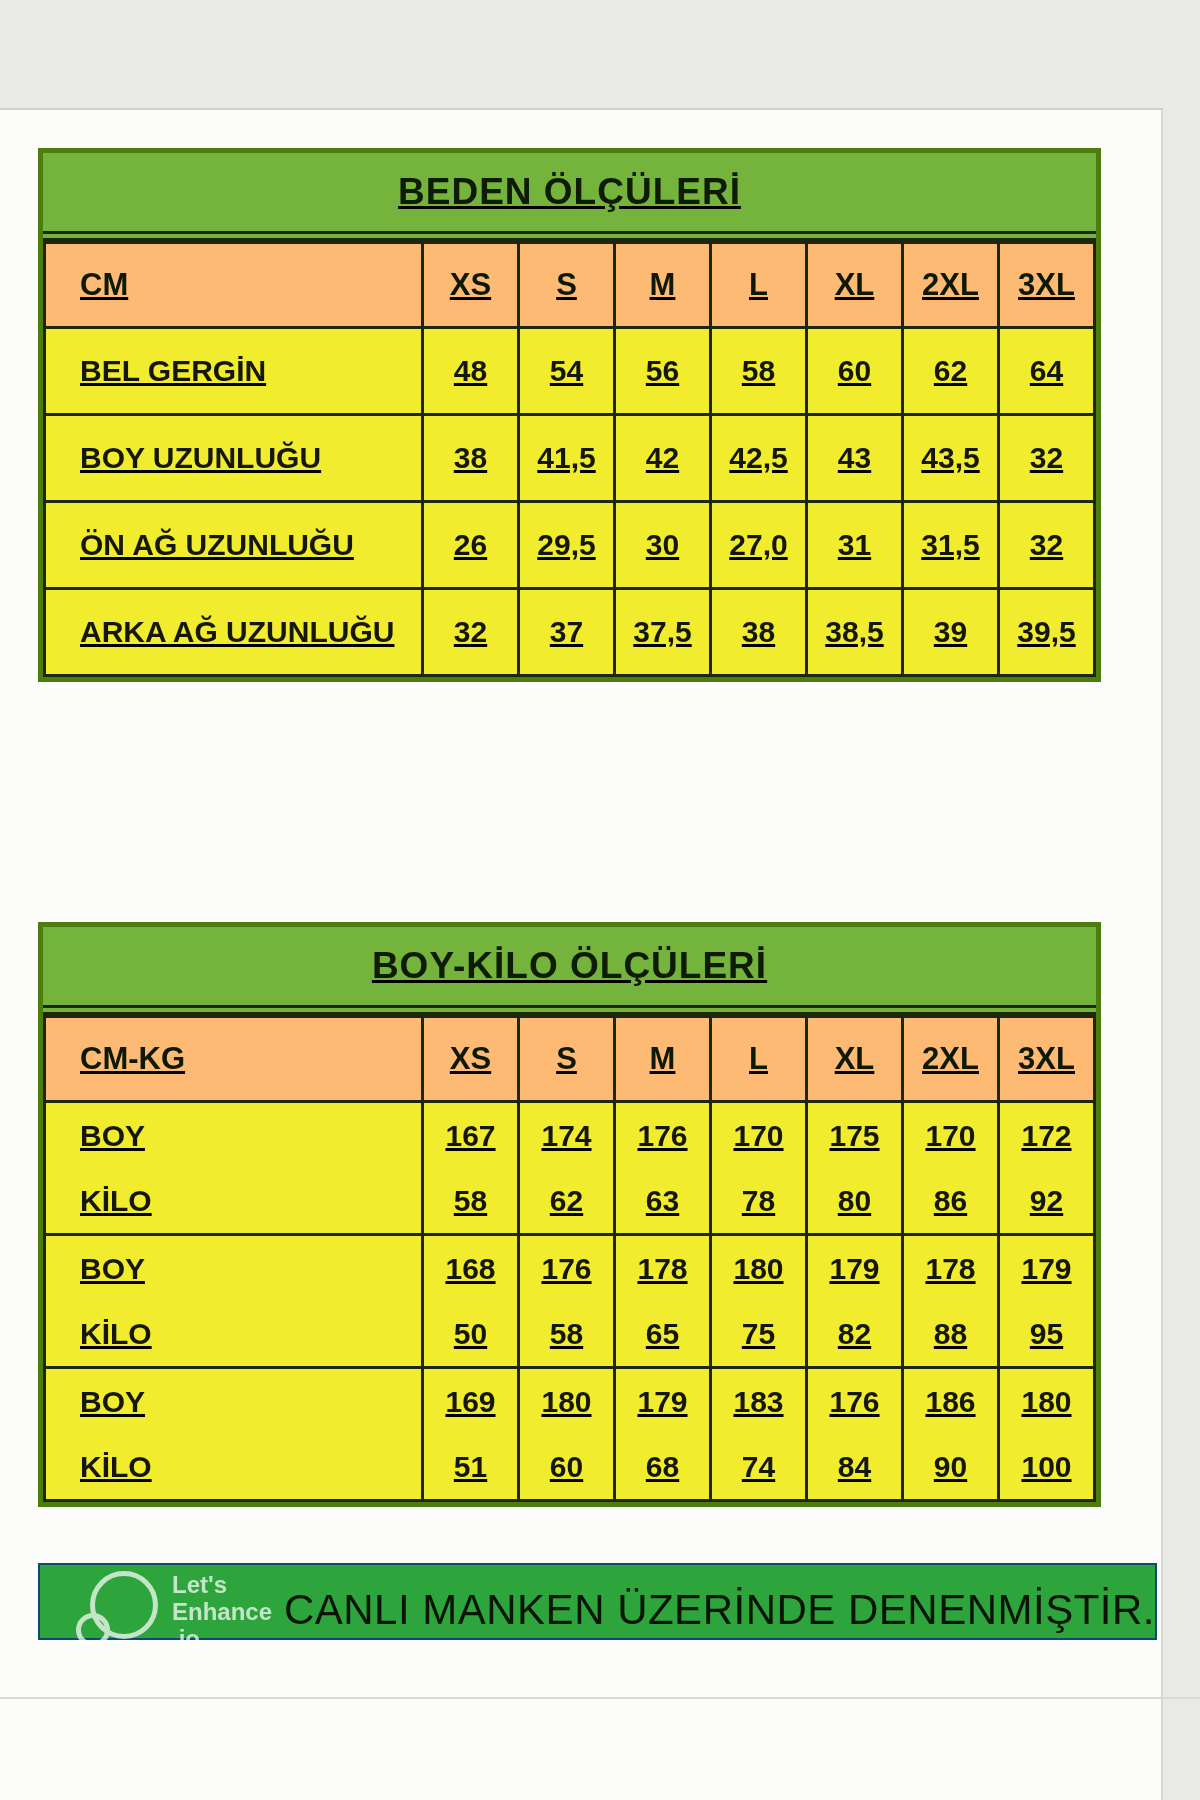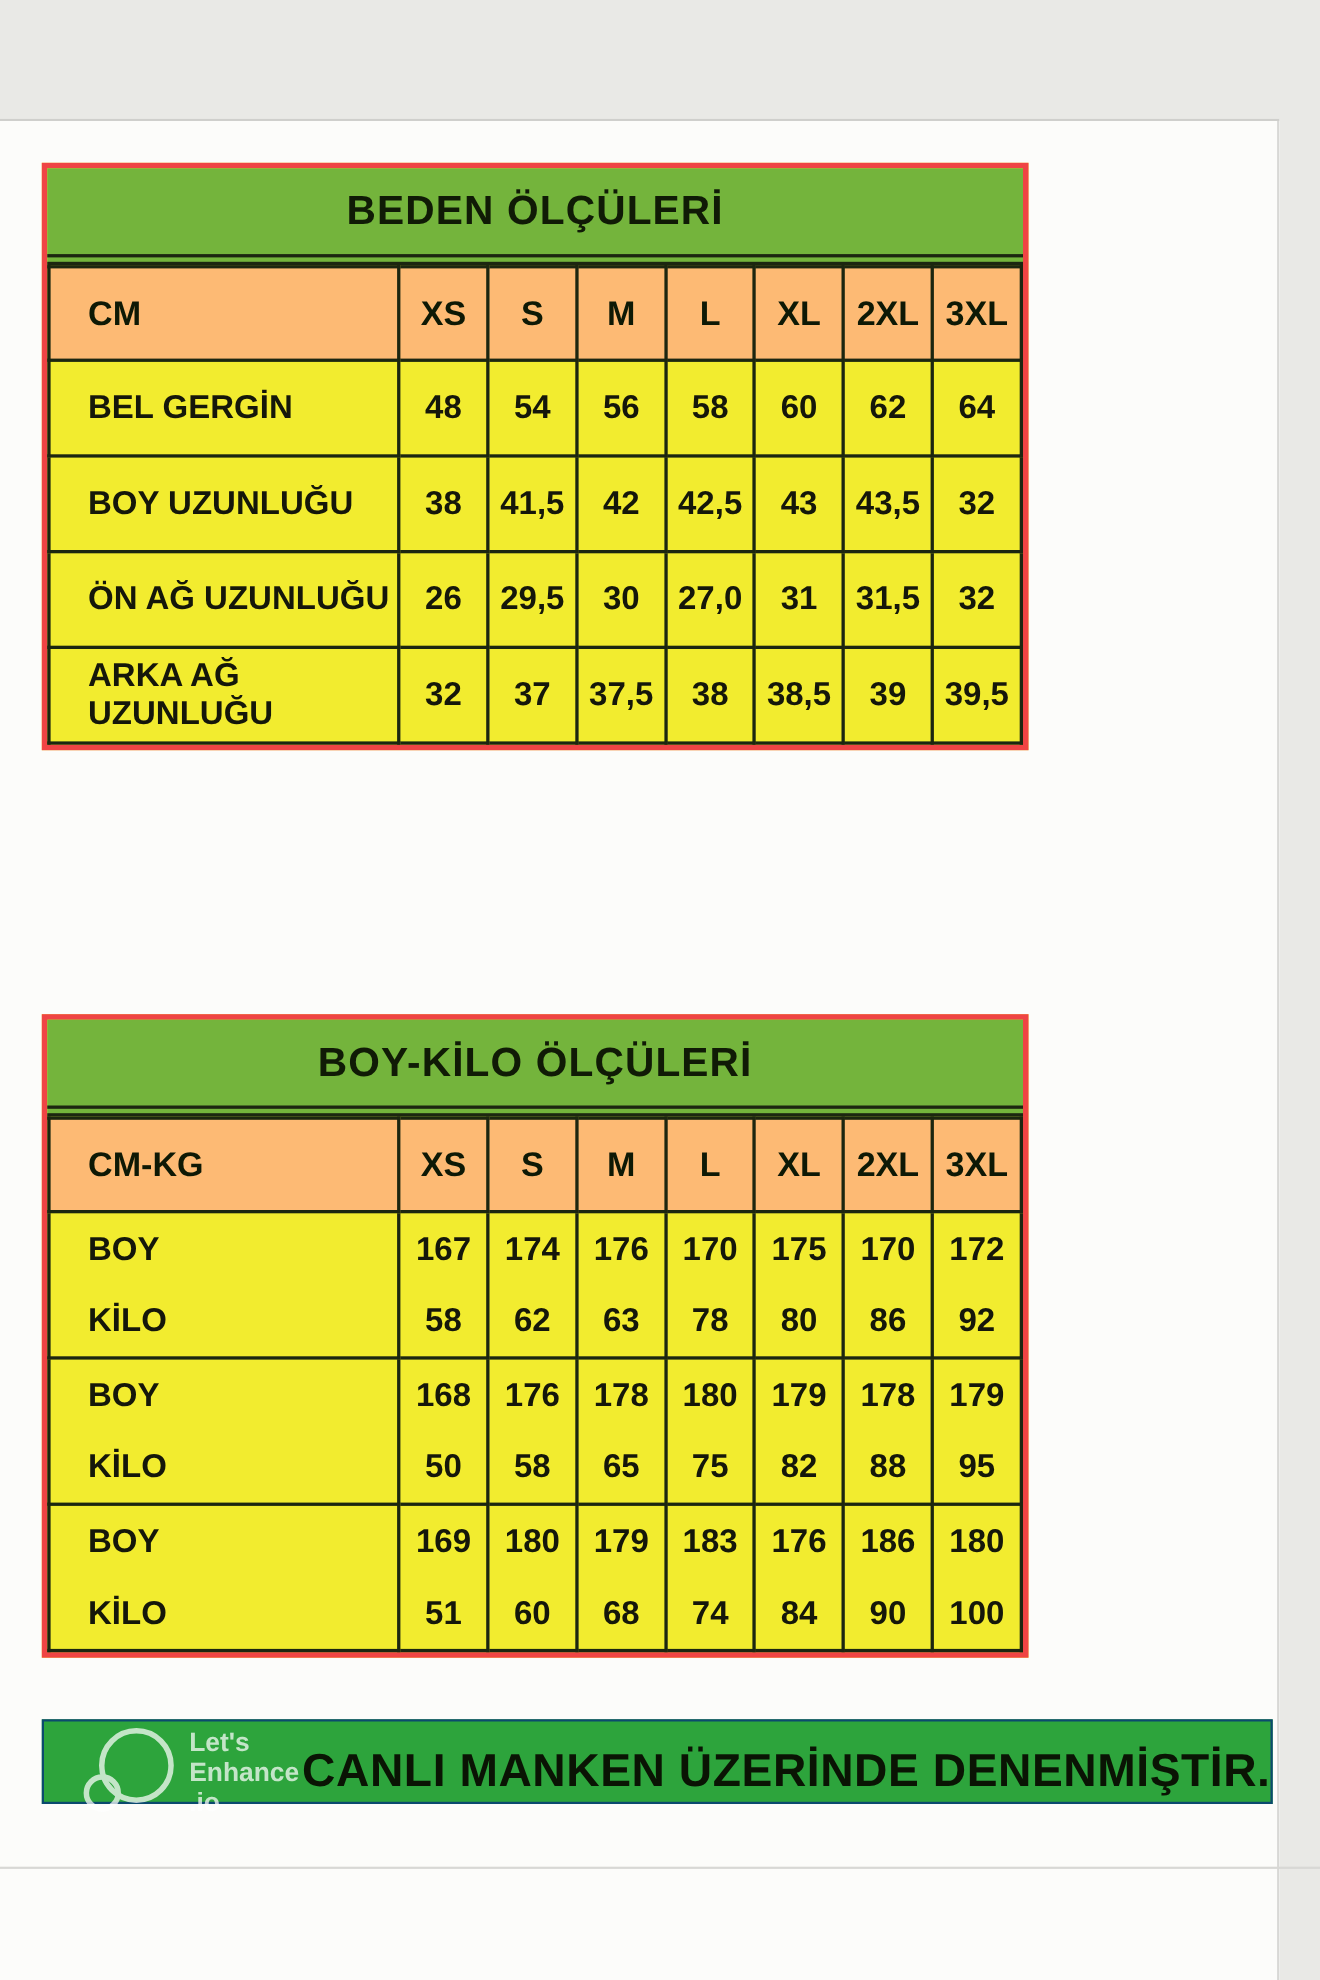--- a/index.html
+++ b/index.html
@@ -11,24 +11,25 @@
     position: relative;
   }
   .page {
     position: absolute; left: 0; top: 108px;
     width: 1163px; height: 1692px;
     background: #fcfcfa;
     border-top: 2px solid #cfcfcc;
     box-shadow: inset -2px 0 0 #d8d8d5;
   }
   .sheet {
-    position: absolute; left: 38px; width: 897px;
-    border: 5px solid #ef4444;
+    position: absolute; left: 38px; width: 1063px;
+    border: 5px solid #4d7c0f;
     background: #f2ec2f;
     box-sizing: border-box;
+    text-decoration: underline;
   }
   .tbl-title {
     height: 78px;
     background: #74b43c;
     border-bottom: 10px double #1c2610;
     display: flex; align-items: center; justify-content: center;
     font-size: 37px; font-weight: bold; color: #101b06;
     letter-spacing: 1px;
   }
   .sheet table { width: 100%; border-collapse: collapse; table-layout: fixed; }
@@ -52,21 +53,21 @@
   .footer-bar {
     position: absolute; left: 38px; top: 1563px;
     width: 1119px; height: 77px;
     background: #2da43c;
     border: 2px solid #0c4a6e;
     box-sizing: border-box;
     display: flex; align-items: center; justify-content: flex-end;
   }
   .footer-note {
     position: relative; z-index: 2;
-    font-size: 42px; font-weight: bold; color: #0a1404;
+    font-size: 42px; font-weight: normal; color: #0a1404;
     letter-spacing: 0.5px; white-space: nowrap; margin-top: 16px;
   }
   .wm { position: absolute; left: 14px; top: 4px; width: 260px; height: 90px; z-index: 1; opacity: 0.72; color: #ffffff; }
   .c-big { position: absolute; left: 36px; top: 2px; width: 58px; height: 58px; border: 5px solid #ffffff; border-radius: 50%; }
   .c-small { position: absolute; left: 22px; top: 44px; width: 24px; height: 24px; border: 5px solid #ffffff; border-radius: 50%; }
   .wm-text { position: absolute; left: 118px; top: 2px; font-size: 24px; font-weight: bold; line-height: 27px; }
   .h-rule { position: absolute; left: 0; top: 1697px; width: 1200px; height: 2px; background: #d8d8d5; }
 </style>
 </head>
 <body>

